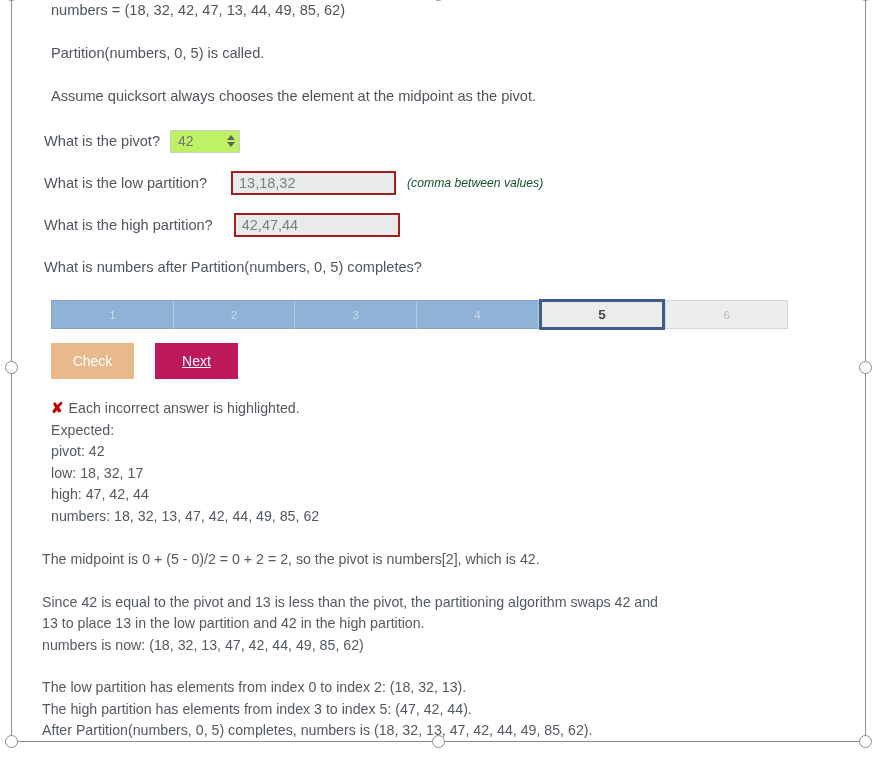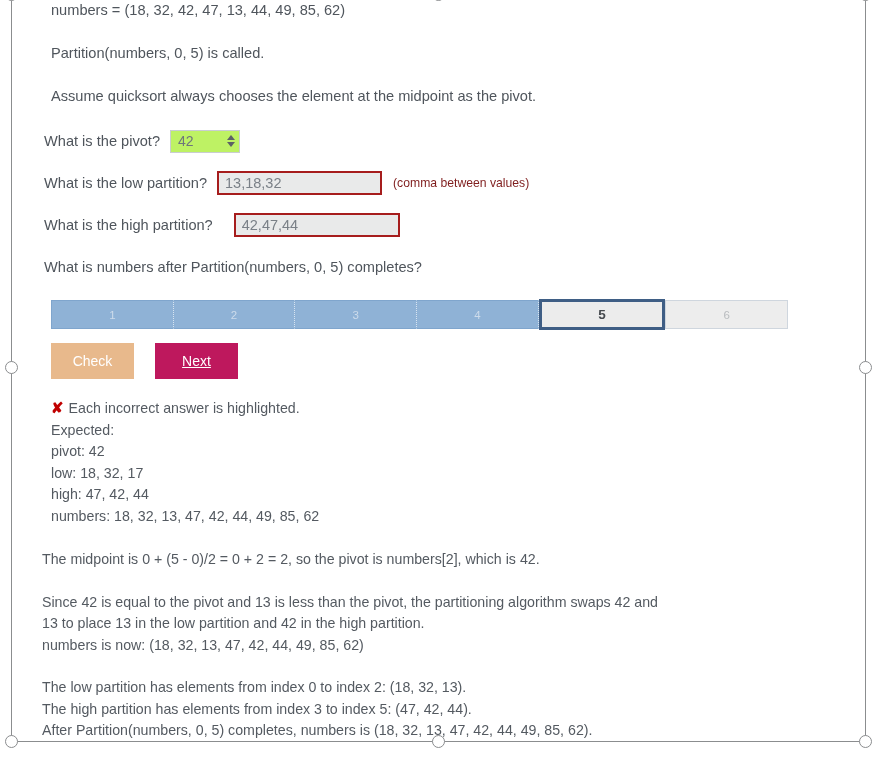--- a/index.html
+++ b/index.html
@@ -68,23 +68,24 @@
     padding-left: 28px;
     height: 32px;
   }
   .qlabel {
     font-size: 14.6px;
     color: #4f555c;
     white-space: nowrap;
   }
   .hint {
     font-size: 12.2px;
-    color: #7f1d1d;
+    color: #14532d;
     margin-left: 11px;
     white-space: nowrap;
+    font-style: italic;
   }
 
   
   .spinner {
     display: inline-flex;
     align-items: center;
     justify-content: space-between;
     width: 70px;
     height: 23px;
     background: #bef264;
@@ -119,21 +120,21 @@
     height: 24px;
     background: #e9eaea;
     border: 2px solid #a61d1d;
     box-sizing: border-box;
     display: flex;
     align-items: center;
     padding: 0 6px;
     font-size: 14.5px;
     color: #7a8087;
   }
-  .abox.w1 { width: 165px; margin-left: 10px; text-align: center; }
+  .abox.w1 { width: 165px; margin-left: 24px; text-align: center; }
   .abox.w2 { width: 166px; margin-left: 21px; }
   .abox.w3 { width: 270px; margin-left: 15px; }
 
   
   .stepbar {
     display: flex;
     margin: 0 0 0 35px;
     width: 737px;
     height: 29px;
     box-sizing: border-box;

